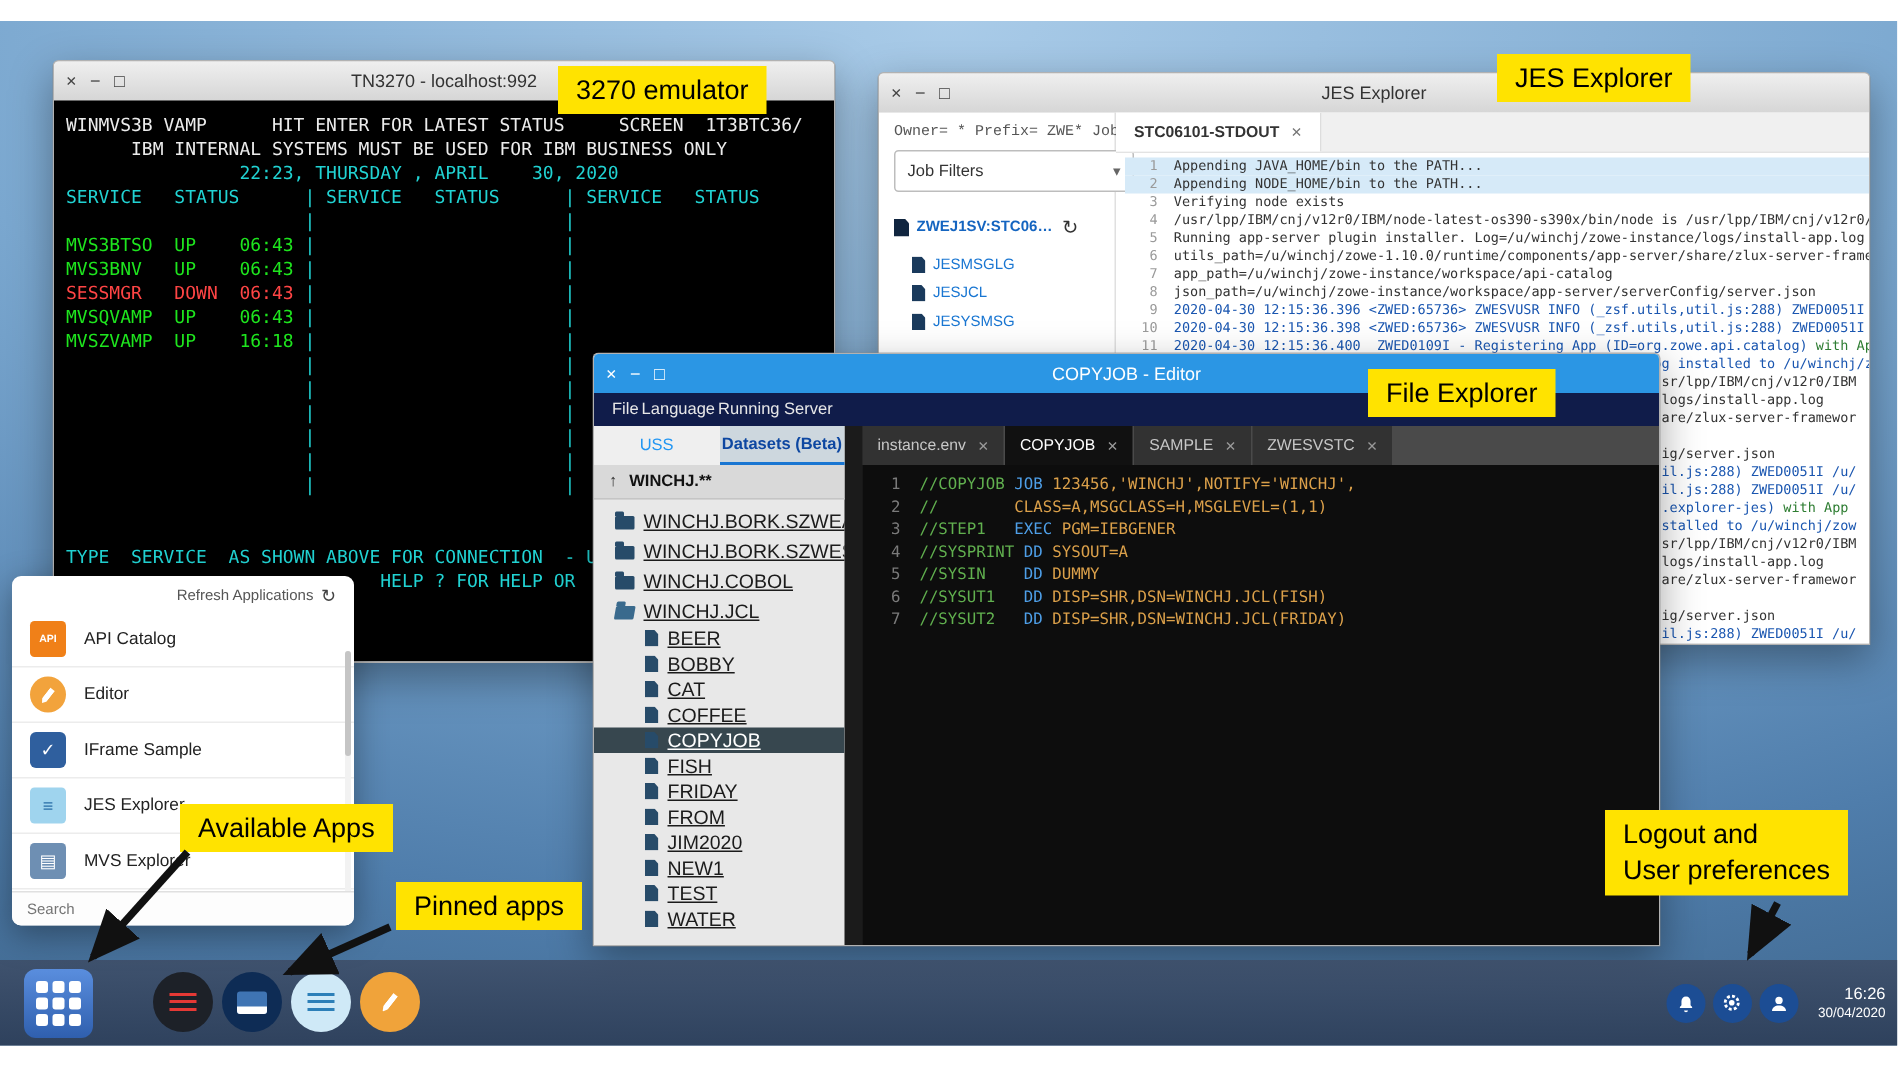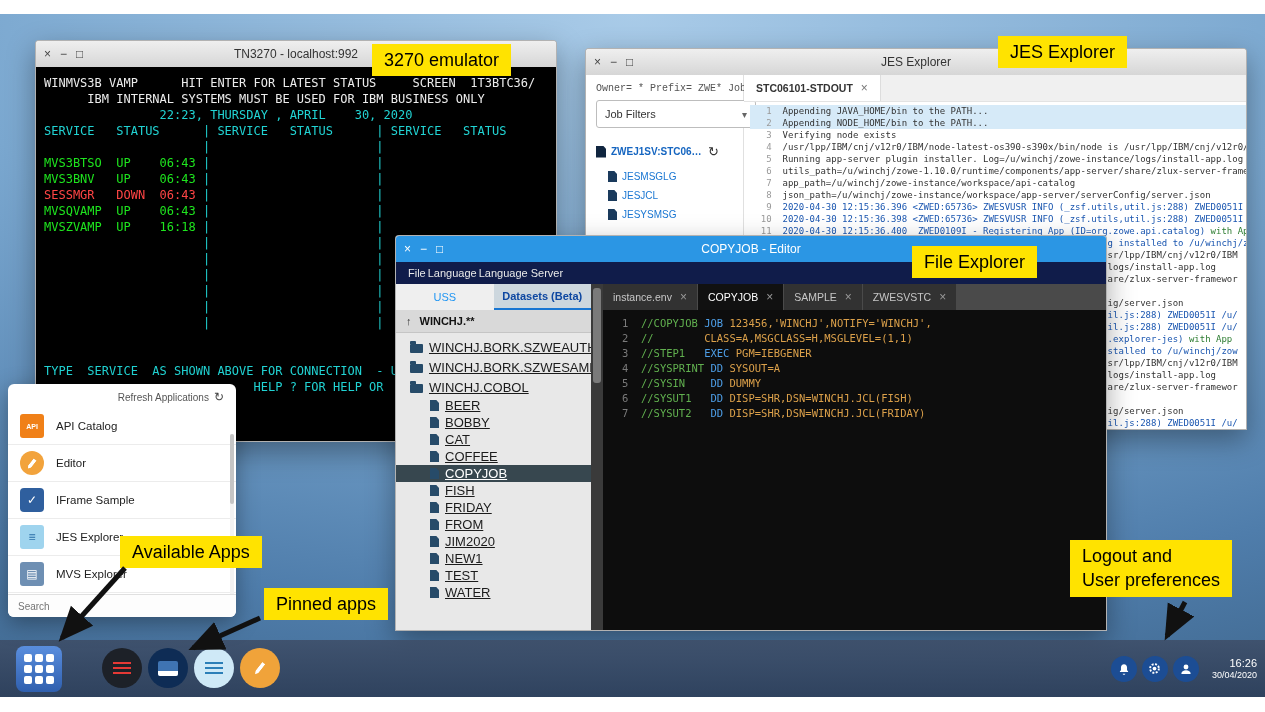--- a/index.html
+++ b/index.html
@@ -61,21 +61,21 @@
   .jes-log .sel{background:#d6eaf8;}
   .c-ln{color:#9a9a9a;} .c-k{color:#333;} .c-bl{color:#1a56b0;} .c-gr{color:#2e7d32;}
 
   
   .editorw{left:395px;top:235px;width:710px;height:394px;z-index:12;}
   .editorw .titlebar{height:26px;}
   .menubar{position:absolute;left:0;top:26px;right:0;height:22px;background:#101c4a;display:flex;
         align-items:center;gap:2px;padding:0 12px;}
   .menubar span{color:#e8e8e8;font-size:11px;cursor:pointer;}
   .ed-body{position:absolute;left:0;top:48px;right:0;bottom:0;display:flex;background:#1b1b1b;}
-  .ed-side{width:195px;background:#e8e8e8;flex:none;display:flex;flex-direction:column;}
+  .ed-side{width:167px;background:#e8e8e8;flex:none;display:flex;flex-direction:column;}
   .ed-side-tabs{display:flex;height:26px;flex:none;}
   .ed-side-tab{flex:1;display:flex;align-items:center;justify-content:center;font-size:11px;cursor:pointer;}
   .ed-side-tab.uss{background:#efefef;color:#2196f3;}
   .ed-side-tab.ds{background:#cdd7de;color:#0d47a1;font-weight:bold;border-bottom:2px solid #1976d2;box-sizing:border-box;}
   .ed-path{height:22px;flex:none;background:#d9d9d9;border-bottom:1px solid #c5c5c5;display:flex;
         align-items:center;gap:8px;padding:0 10px;font-size:11px;color:#111;font-weight:bold;}
   .ed-path .up{color:#333;cursor:pointer;}
   .ed-tree{flex:1;overflow:hidden;padding-top:4px;}
   .ed-item{display:flex;align-items:center;gap:6px;height:20px;padding-left:14px;cursor:pointer;}
   .ed-item.child{height:17px;padding-left:34px;}
@@ -287,21 +287,21 @@
         <span>×</span>
         <span>−</span>
         <span>□</span>
       </span>
       <span class="title">COPYJOB - Editor</span>
       <span class="spacer"></span>
     </header>
     <nav class="menubar">
       <span>File</span>
       <span>Language</span>
-      <span>Language Server</span>
+      <span>Running Server</span>
     </nav>
     <div class="ed-body">
       <aside class="ed-side">
         <div class="ed-side-tabs">
           <div class="ed-side-tab uss">USS</div>
           <div class="ed-side-tab ds">Datasets (Beta)</div>
         </div>
         <div class="ed-path">
           <span class="up">↑</span>
           <span>WINCHJ.**</span>
@@ -316,20 +316,24 @@
             <div class="ed-item">
               <span class="ticon i-folder"></span>
               <span class="tlabel">WINCHJ.BORK.SZWESAMP</span>
             </div>
 
             <div class="ed-item">
               <span class="ticon i-folder"></span>
               <span class="tlabel">WINCHJ.COBOL</span>
             </div>
 
+            <div class="ed-item">
+              <span class="ticon i-folder-open"></span>
+              <span class="tlabel">WINCHJ.JCL</span>
+            </div>
 
             <div class="ed-item child">
               <span class="ticon i-filedoc"></span>
               <span class="tlabel">BEER</span>
             </div>
 
             <div class="ed-item child">
               <span class="ticon i-filedoc"></span>
               <span class="tlabel">BOBBY</span>
             </div>

